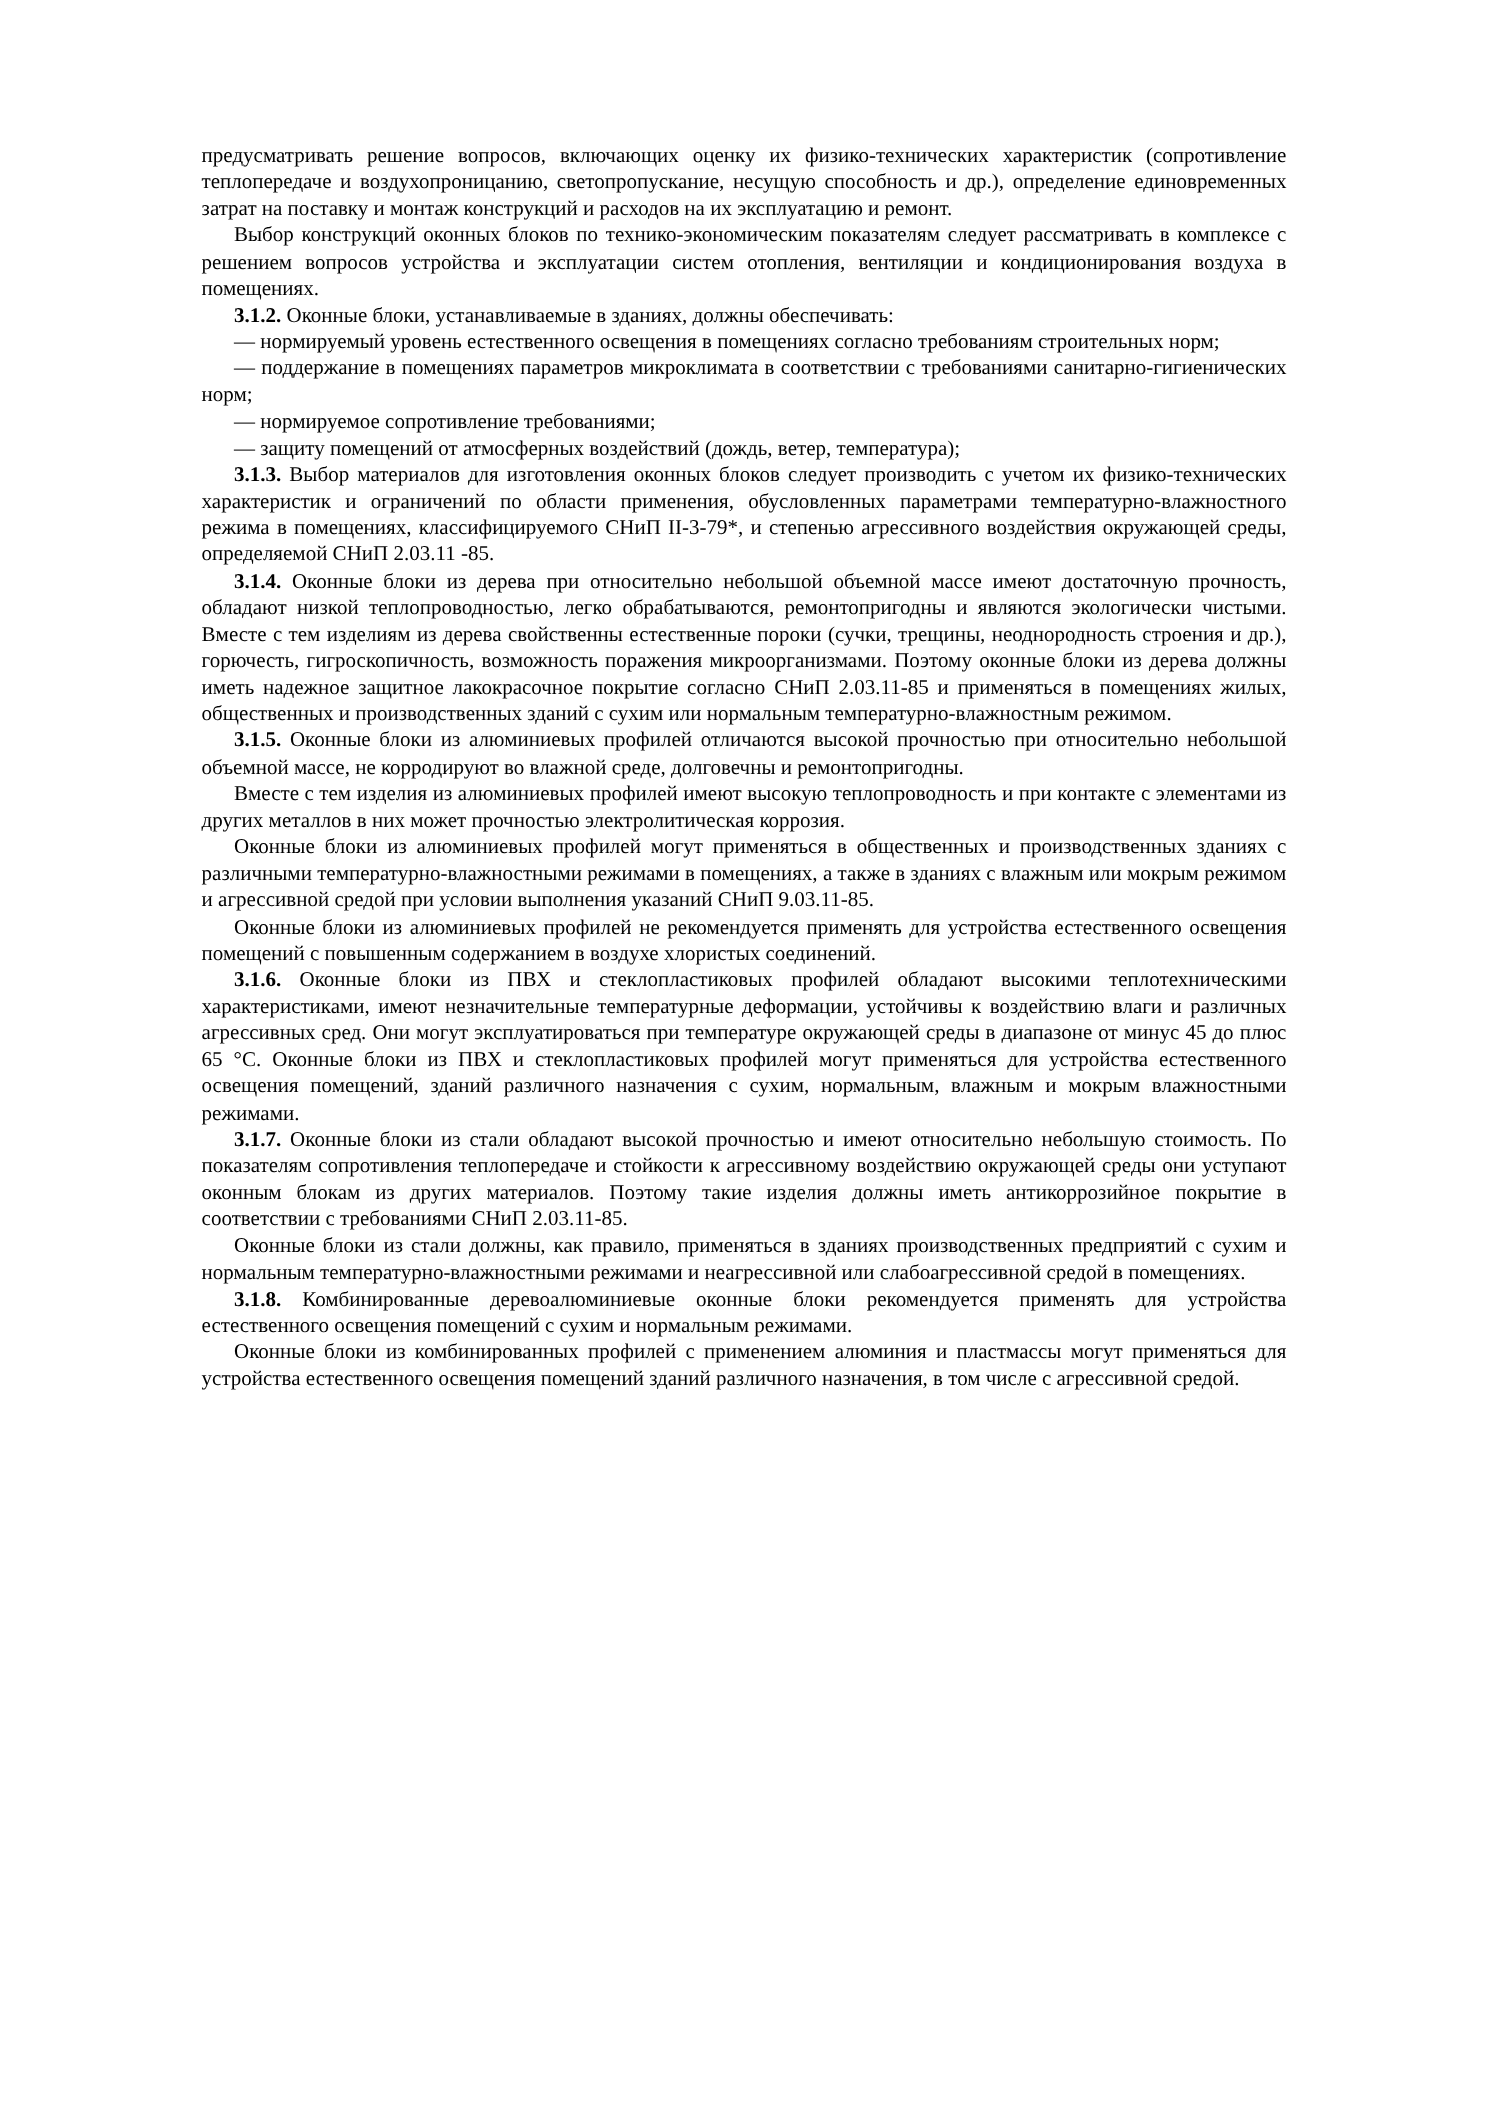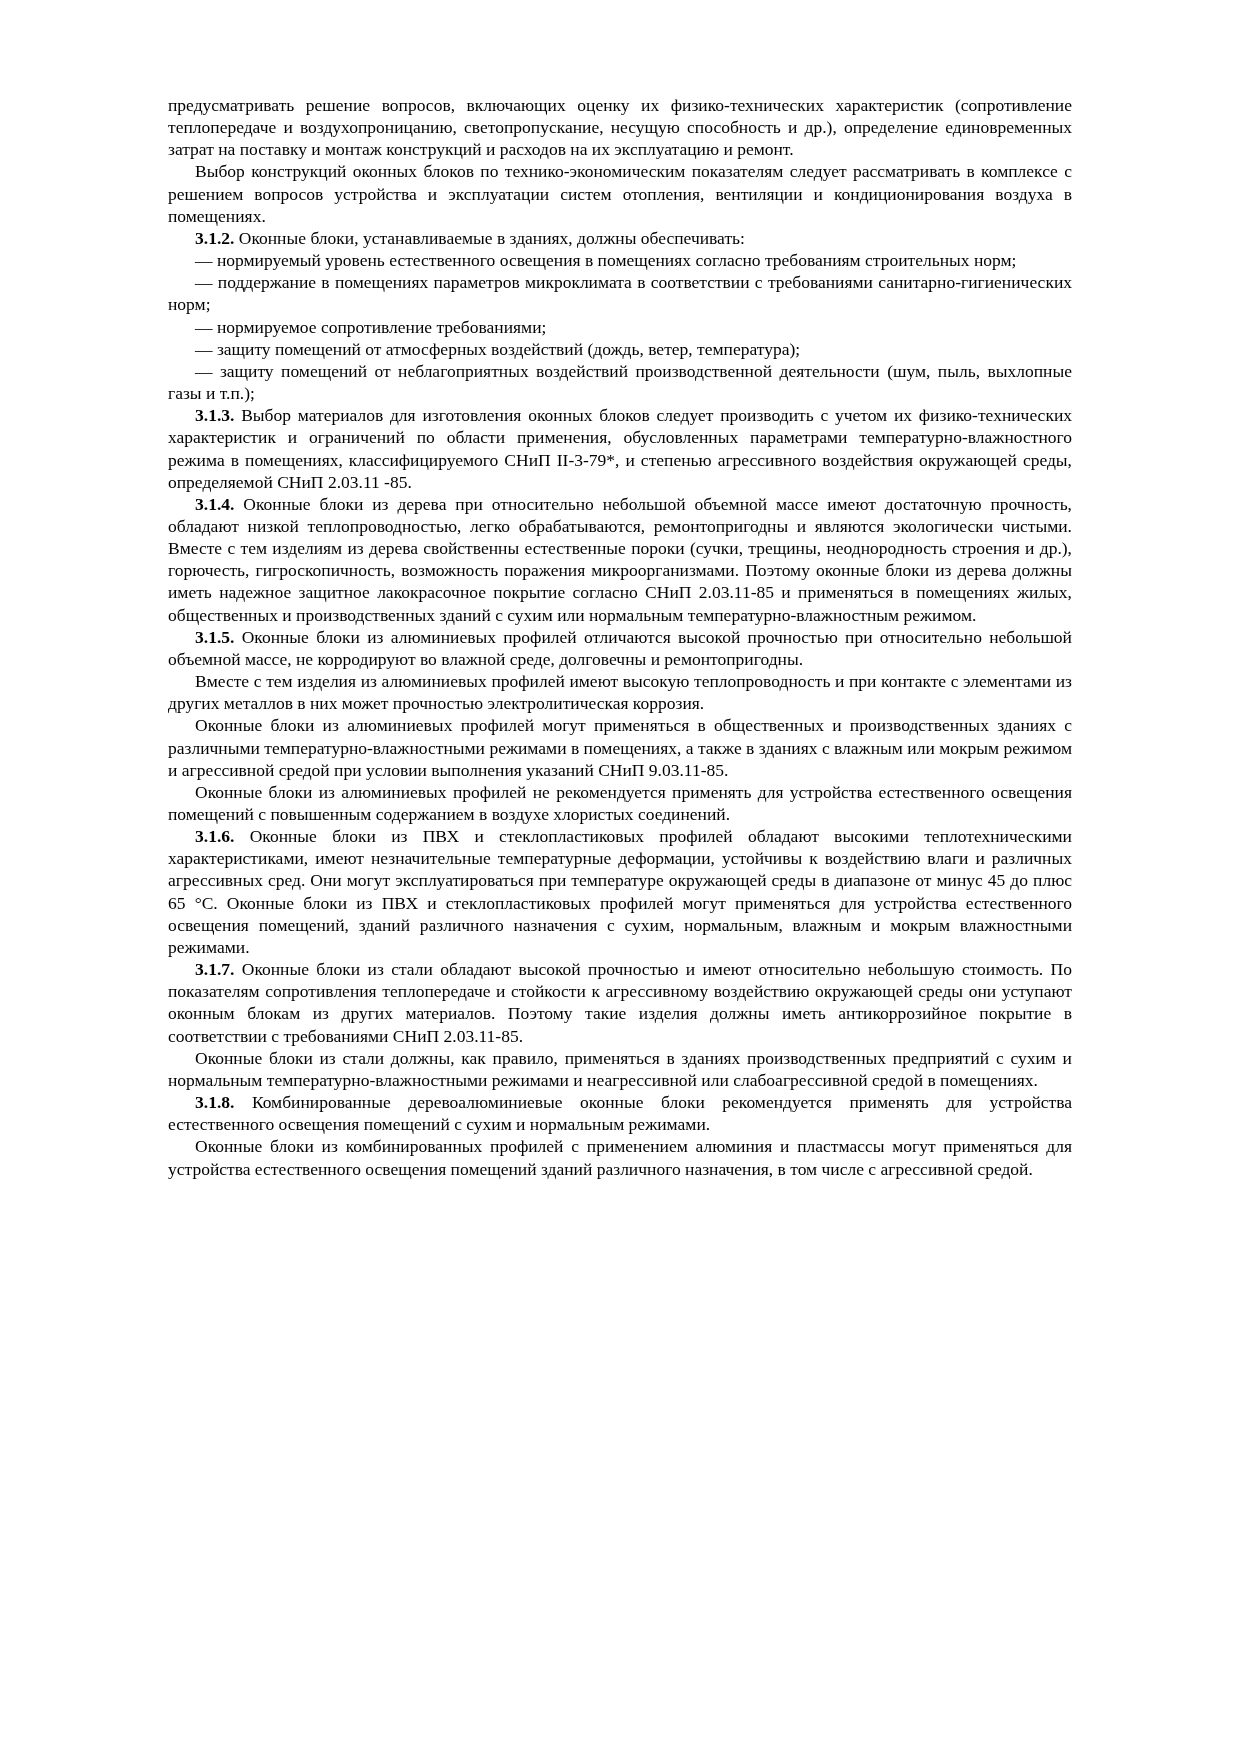--- a/index.html
+++ b/index.html
@@ -9,21 +9,21 @@
   }
   body {
     width: 1240px;
     height: 1755px;
     overflow: hidden;
   }
   .page {
     box-sizing: border-box;
     width: 1240px;
     height: 1755px;
-    padding: 94px 168px 40px 168px;
+    padding: 118px 168px 40px 168px;
     background: #ffffff;
     color: #000000;
   }
   .para {
     margin: 0;
     font-family: "Liberation Serif", serif;
     font-size: 17.5px;
     line-height: 22.15px;
     text-align: justify;
     text-indent: 27px;
@@ -48,21 +48,20 @@
   <p class="para"><b class="num">3.1.2.</b><span> Оконные блоки, устанавливаемые в зданиях, должны обеспечивать:</span></p>
 
   <p class="para"><span>— нормируемый уровень естественного освещения в помещениях согласно требованиям строительных норм;</span></p>
 
   <p class="para"><span>— поддержание в помещениях параметров микроклимата в соответствии с требованиями санитарно-гигиенических норм;</span></p>
 
   <p class="para"><span>— нормируемое сопротивление требованиями;</span></p>
 
   <p class="para"><span>— защиту помещений от атмосферных воздействий (дождь, ветер, температура);</span></p>
 
-  <p class="para"><span>— защиту помещений от неблагоприятных воздействий производственной деятельности (шум, пыль, выхлопные газы и т.п.);</span></p>
 
 
   <p class="para"><b class="num">3.1.3.</b><span> Выбор материалов для изготовления оконных блоков следует производить с учетом их физико-технических характеристик и ограничений по области применения, обусловленных параметрами температурно-влажностного режима в помещениях, классифицируемого СНиП II-3-79*, и степенью агрессивного воздействия окружающей среды, определяемой СНиП 2.03.11 -85.</span></p>
 
   <p class="para"><b class="num">3.1.4.</b><span> Оконные блоки из дерева при относительно небольшой объемной массе имеют достаточную прочность, обладают низкой теплопроводностью, легко обрабатываются, ремонтопригодны и являются экологически чистыми. Вместе с тем изделиям из дерева свойственны естественные пороки (сучки, трещины, неоднородность строения и др.), горючесть, гигроскопичность, возможность поражения микроорганизмами. Поэтому оконные блоки из дерева должны иметь надежное защитное лакокрасочное покрытие согласно СНиП 2.03.11-85 и применяться в помещениях жилых, общественных и производственных зданий с сухим или нормальным температурно-влажностным режимом.</span></p>
 
   <p class="para"><b class="num">3.1.5.</b><span> Оконные блоки из алюминиевых профилей отличаются высокой прочностью при относительно небольшой объемной массе, не корродируют во влажной среде, долговечны и ремонтопригодны.</span></p>
 
   <p class="para"><span>Вместе с тем изделия из алюминиевых профилей имеют высокую теплопроводность и при контакте с элементами из других металлов в них может прочностью электролитическая коррозия.</span></p>
 

